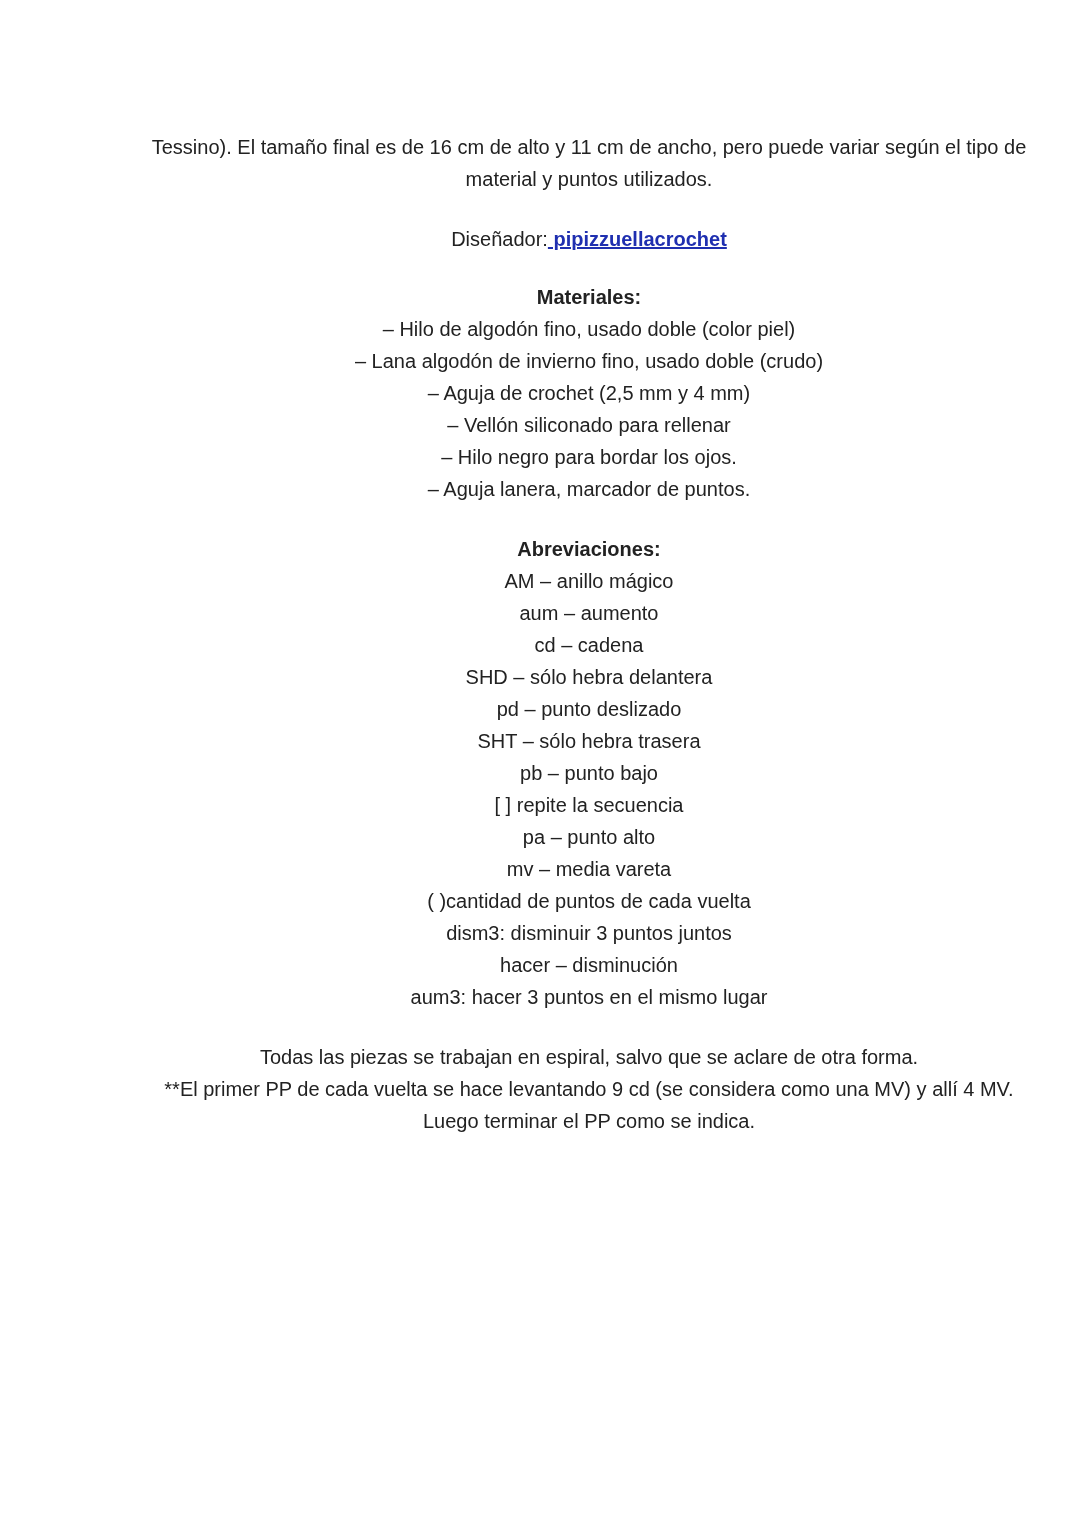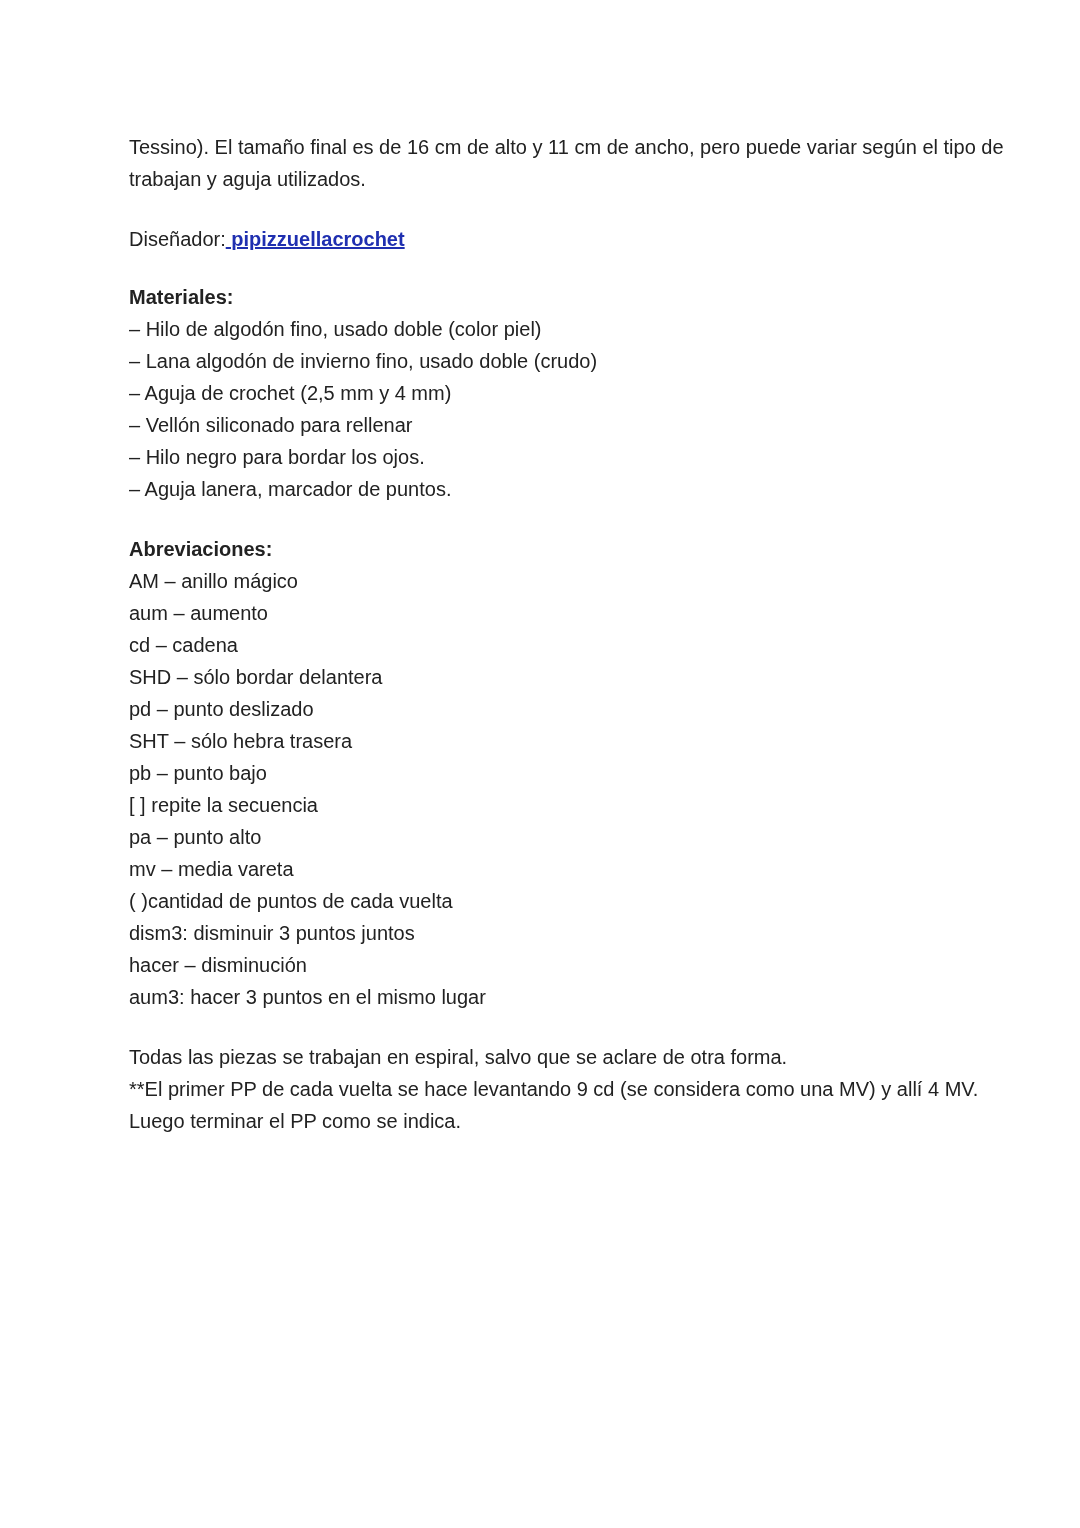--- a/index.html
+++ b/index.html
@@ -1,50 +1,50 @@
 <!DOCTYPE html>
 <html><head>
 <meta charset="utf-8">
 <style>
   html, body { margin: 0; padding: 0; background: #ffffff; }
   body { width: 1080px; height: 1528px; position: relative; overflow: hidden;
          font-family: "Liberation Sans", "DejaVu Sans", sans-serif; color: #222; }
-  .page { position: absolute; left: 129px; top: 131px; width: 920px; font-size: 20px; }
+  .page { position: absolute; left: 129px; top: 131px; width: 920px; font-size: 20px; text-align: center; }
   .line { height: 32px; line-height: 32px; white-space: nowrap; }
   .gap { height: 28px; }
   .gap-s { height: 26px; }
   .bold { font-weight: bold; }
   a.link { color: #1f2fb0; font-weight: bold; text-decoration: underline; margin-top: 15px; }
 </style>
 </head>
 <body>
 
 <div class="page">
   <div class="line">Tessino). El tamaño final es de 16 cm de alto y 11 cm de ancho, pero puede variar según el tipo de</div>
-  <div class="line">trabajan y aguja utilizados.</div>
+  <div class="line">material y puntos utilizados.</div>
   <div class="gap"></div>
   <div class="line">
     <span>Diseñador:</span><a class="link"> pipizzuellacrochet</a>
   </div>
   <div class="gap-s"></div>
 
   <div class="line bold">Materiales:</div>
   <div class="line">– Hilo de algodón fino, usado doble (color piel)</div>
   <div class="line">– Lana algodón de invierno fino, usado doble (crudo)</div>
   <div class="line">– Aguja de crochet (2,5 mm y 4 mm)</div>
   <div class="line">– Vellón siliconado para rellenar</div>
   <div class="line">– Hilo negro para bordar los ojos.</div>
   <div class="line">– Aguja lanera, marcador de puntos.</div>
   <div class="gap"></div>
 
   <div class="line bold">Abreviaciones:</div>
   <div class="line">AM – anillo mágico</div>
   <div class="line">aum – aumento</div>
   <div class="line">cd – cadena</div>
-  <div class="line">SHD – sólo bordar delantera</div>
+  <div class="line">SHD – sólo hebra delantera</div>
   <div class="line">pd – punto deslizado</div>
   <div class="line">SHT – sólo hebra trasera</div>
   <div class="line">pb – punto bajo</div>
   <div class="line">[ ] repite la secuencia</div>
   <div class="line">pa – punto alto</div>
   <div class="line">mv – media vareta</div>
   <div class="line">( )cantidad de puntos de cada vuelta</div>
   <div class="line">dism3: disminuir 3 puntos juntos</div>
   <div class="line">hacer – disminución</div>
   <div class="line">aum3: hacer 3 puntos en el mismo lugar</div>

